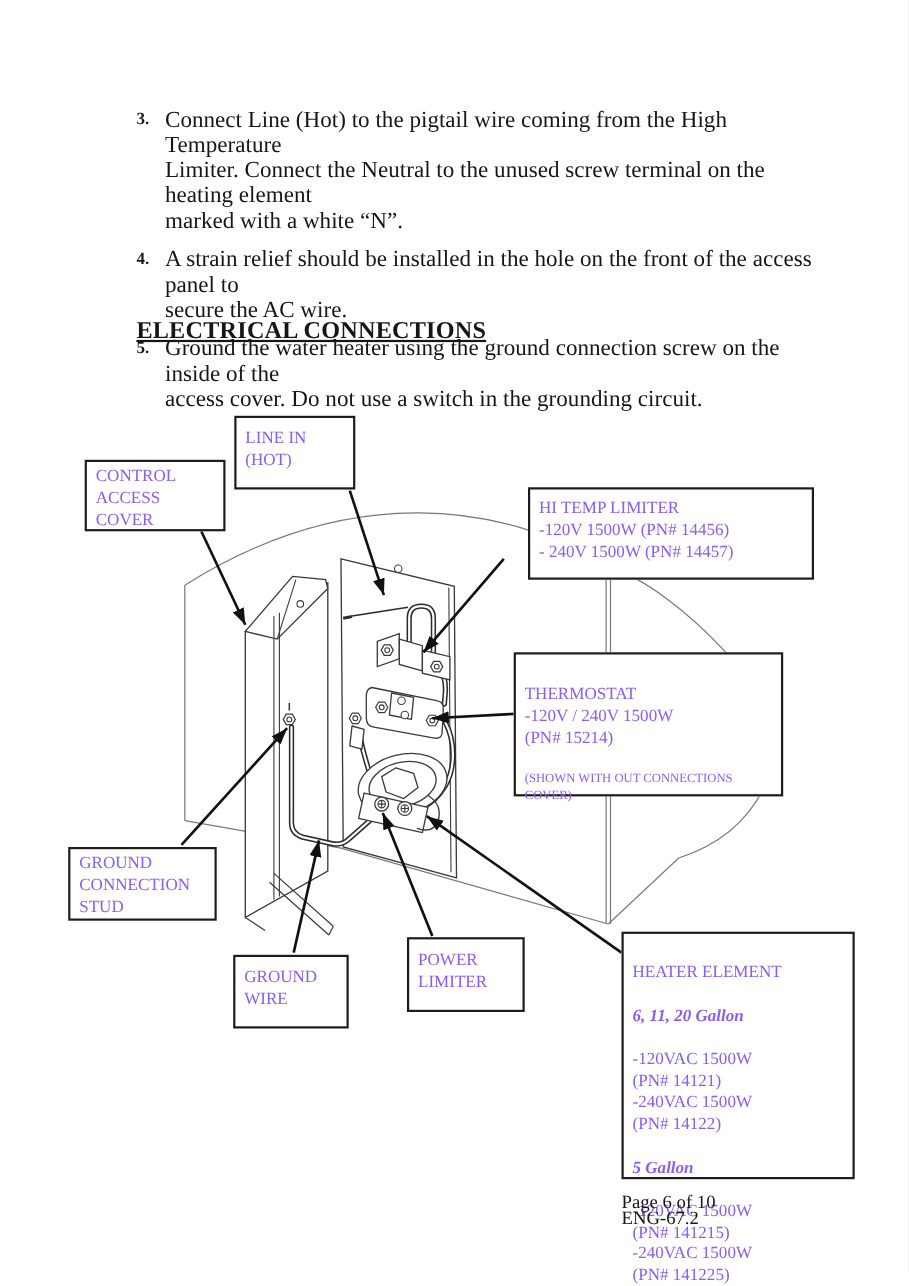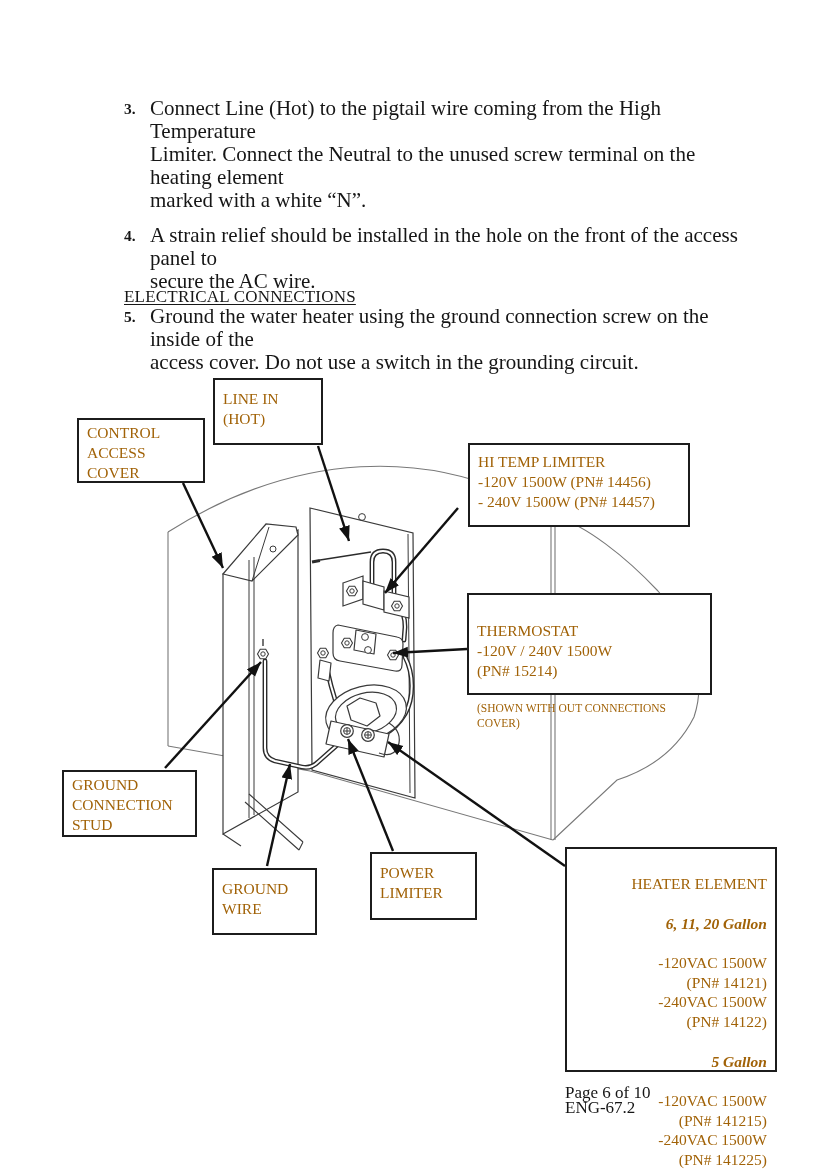--- a/index.html
+++ b/index.html
@@ -9,33 +9,33 @@
     font-family:"Liberation Serif","DejaVu Serif",serif; color:#161616;
   }
   
   .instructions{position:absolute; left:124px; top:97px; width:640px;}
   .instr-item{display:flex; margin-bottom:12px;}
   .instr-num{width:26px; flex:0 0 26px; font-weight:bold; font-size:15.5px; line-height:23px;}
   .instr-text{white-space:pre-line; font-size:21px; line-height:23px; width:600px;}
   
   .heading{
     position:absolute; left:124px; top:287px; margin:0;
-    font-size:17px; font-weight:normal; letter-spacing:.2px;
+    font-size:22px; font-weight:bold; letter-spacing:.2px;
     text-decoration:underline; text-underline-offset:2px;
   }
   
   .diagram-svg{position:absolute; left:0; top:0; width:826px; height:1169px;}
   .co{
     position:absolute; box-sizing:border-box; background:#fff;
-    border:2px solid #1c1c1c; color:#a16207;
+    border:2px solid #1c1c1c; color:#8b5cf6;
     font-size:15.5px; line-height:20px; padding:3px 8px; white-space:pre-line;
   }
   .co.pad2{padding-top:9px;}
   .co-note{font-size:11.5px; line-height:15px; white-space:pre-line;}
-  .he-line{white-space:pre-line; line-height:19.6px;text-align:right;}
+  .he-line{white-space:pre-line; line-height:19.6px;}
   .bi{font-weight:bold; font-style:italic;}
   
   .footer{
     position:absolute; left:565px; top:1086px; width:200px;
     font-size:17px; line-height:14.5px;
   }
 </style>
 </head>
 <body>
 
@@ -167,25 +167,25 @@
     </g>
   </svg>
 
   <div class="co pad2" style="left:213px; top:378px; width:110px; height:67px;">LINE IN
 (HOT)</div>
 
   <div class="co" style="left:77px; top:418px; width:128px; height:65px;">CONTROL
 ACCESS
 COVER</div>
 
-  <div class="co" style="left:468px; top:443px; width:222px; height:84px; padding-top:7px;">HI TEMP LIMITER
+  <div class="co" style="left:480px; top:443px; width:260px; height:84px; padding-top:7px;">HI TEMP LIMITER
 -120V 1500W (PN# 14456)
 - 240V 1500W (PN# 14457)</div>
 
-  <div class="co" style="left:467px; top:593px; width:245px; height:102px; padding-top:6px;">
+  <div class="co" style="left:467px; top:593px; width:245px; height:131px; padding-top:6px;">
     <div style="white-space:pre-line;">THERMOSTAT
 -120V / 240V 1500W
 (PN# 15214)</div>
     <div class="co-note">(SHOWN WITH OUT CONNECTIONS COVER)</div>
   </div>
 
   <div class="co" style="left:62px; top:770px; width:135px; height:67px;">GROUND
 CONNECTION
 STUD</div>
 

